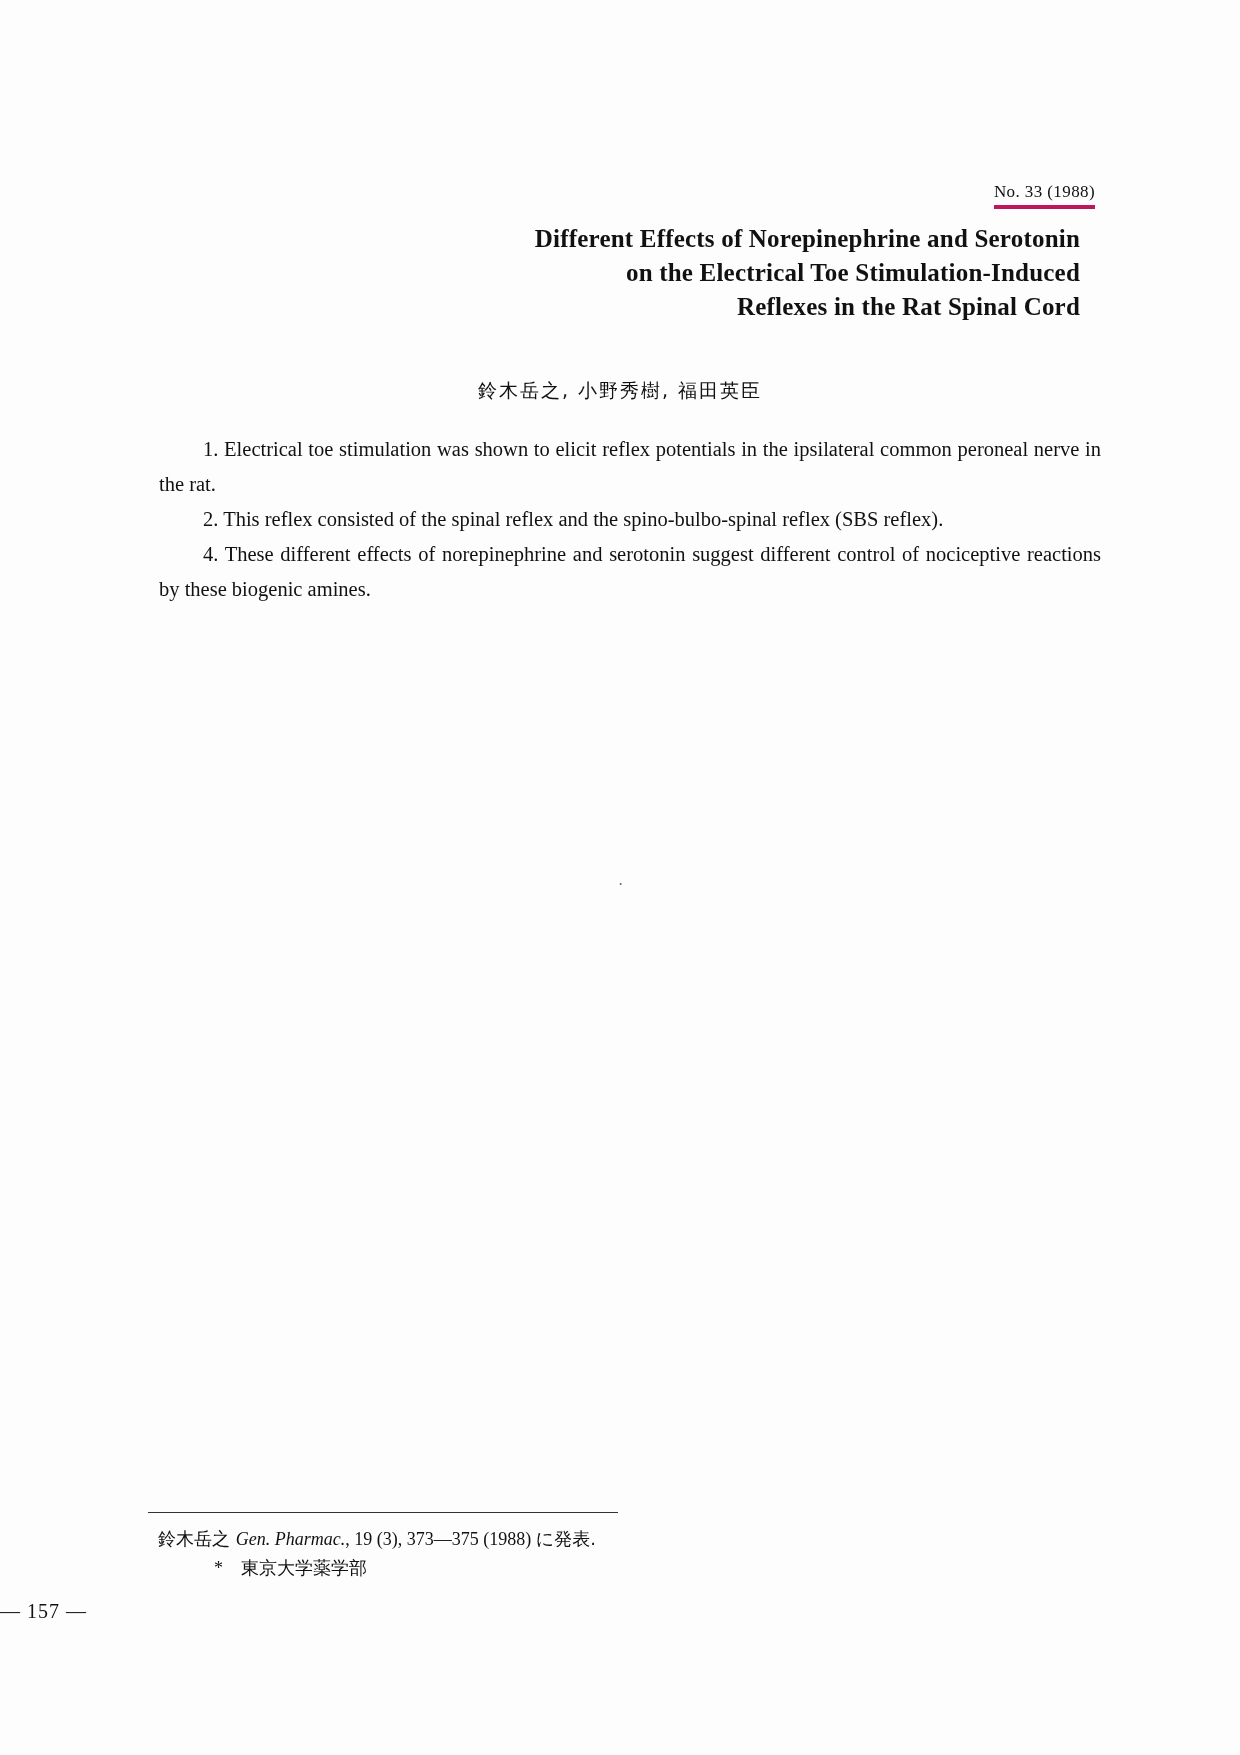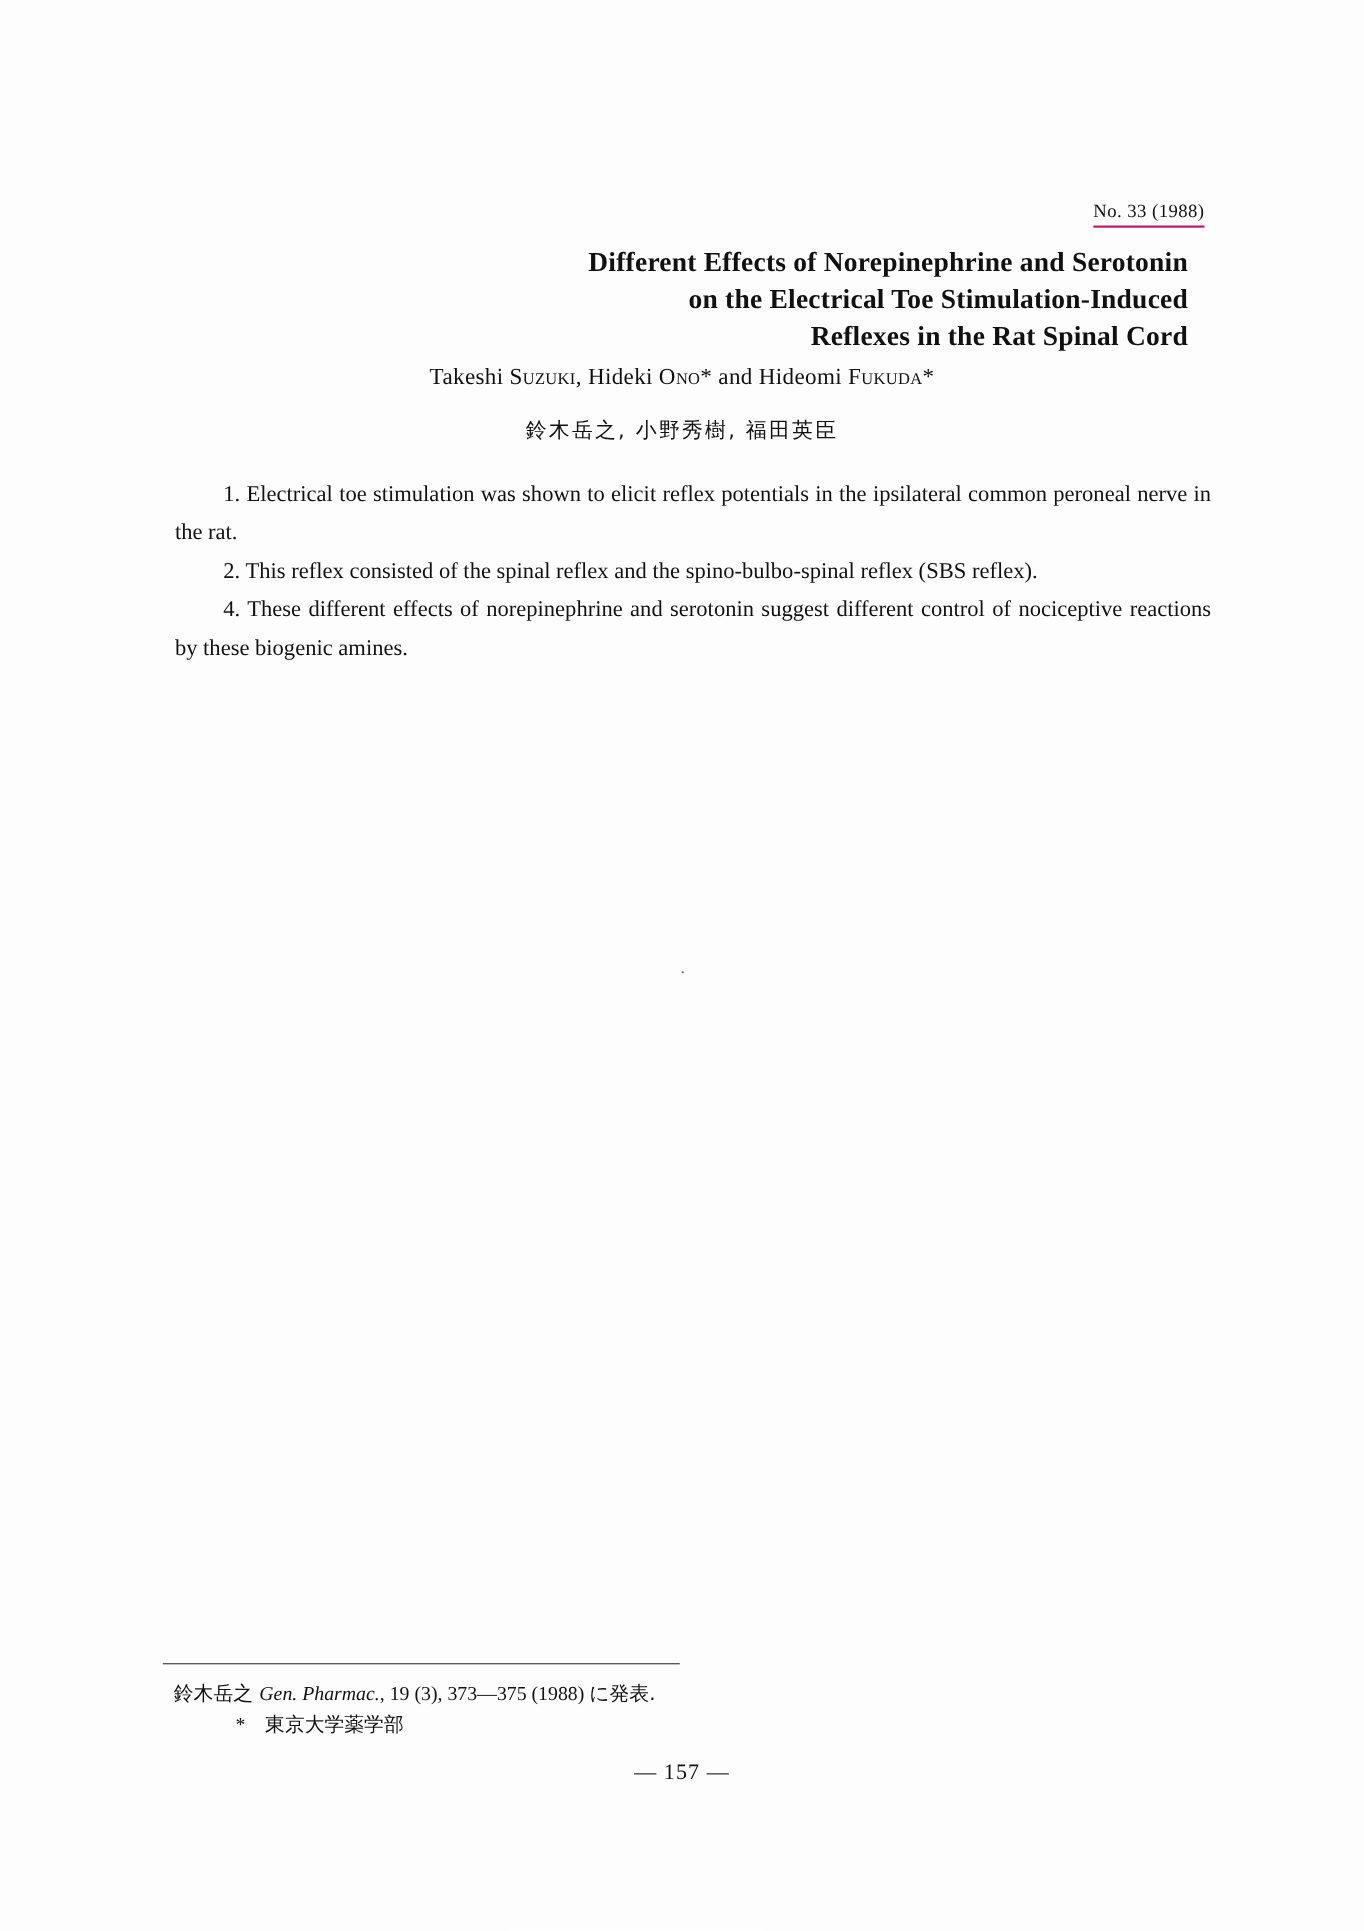--- a/index.html
+++ b/index.html
@@ -22,21 +22,21 @@
     height: 1755px;
     background: #fdfdfd;
   }
   .issue-line {
     position: absolute;
     right: 145px;
     top: 182px;
     font-size: 17px;
     font-family: "Liberation Serif", serif;
     letter-spacing: 0.4px;
-    border-bottom: 2px solid #be185d;
+    border-bottom: 4px solid #be185d;
     padding-bottom: 3px;
     white-space: nowrap;
   }
   .title-block {
     position: absolute;
     left: 160px;
     top: 222px;
     width: 920px;
     text-align: right;
   }
@@ -118,21 +118,21 @@
   }
   .footnote-2 .star {
     font-family: "Liberation Serif", serif;
     margin-right: 18px;
   }
   .page-number {
     position: absolute;
     left: 0;
     top: 1600px;
     width: 1240px;
-    text-align: center;
+    text-align: left;
     font-size: 20px;
     font-family: "Liberation Serif", serif;
     letter-spacing: 1px;
   }
   .center-dot {
     position: absolute;
     left: 618px;
     top: 876px;
     font-size: 16px;
     color: #666;
@@ -144,23 +144,20 @@
 <div class="page">
 
   <div class="issue-line">No. 33  (1988)</div>
 
   <div class="title-block">
     <div class="title-line">Different Effects of Norepinephrine and Serotonin</div>
     <div class="title-line">on the Electrical Toe Stimulation-Induced</div>
     <div class="title-line">Reflexes in the Rat Spinal Cord</div>
   </div>
 
-  <div class="authors">
-    <span>Takeshi </span><span class="sc">Suzuki</span><span>, Hideki </span><span class="sc">Ono</span><span>* and Hideomi </span><span class="sc">Fukuda</span><span>*</span>
-  </div>
 
   <div class="authors-jp">鈴木岳之, 小野秀樹, 福田英臣</div>
 
   <div class="body-text">
     <p>1. Electrical toe stimulation was shown to elicit reflex potentials in the ipsilateral common peroneal nerve in the rat.</p>
     <p>2. This reflex consisted of the spinal reflex and the spino-bulbo-spinal reflex (SBS reflex).</p>
     <p>4. These different effects of norepinephrine and serotonin suggest different control of nociceptive reactions by these biogenic amines.</p>
   </div>
 
   <div class="center-dot">·</div>

